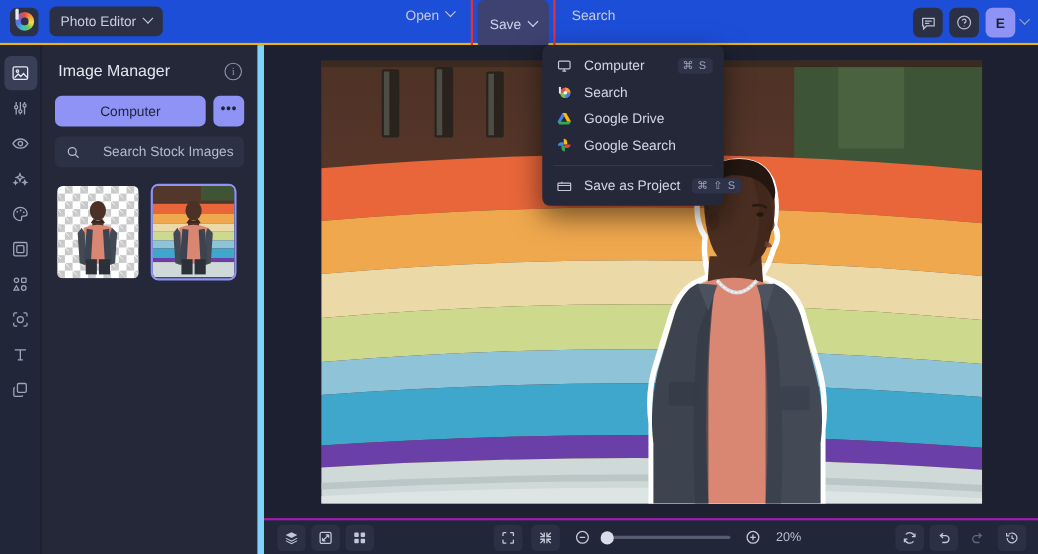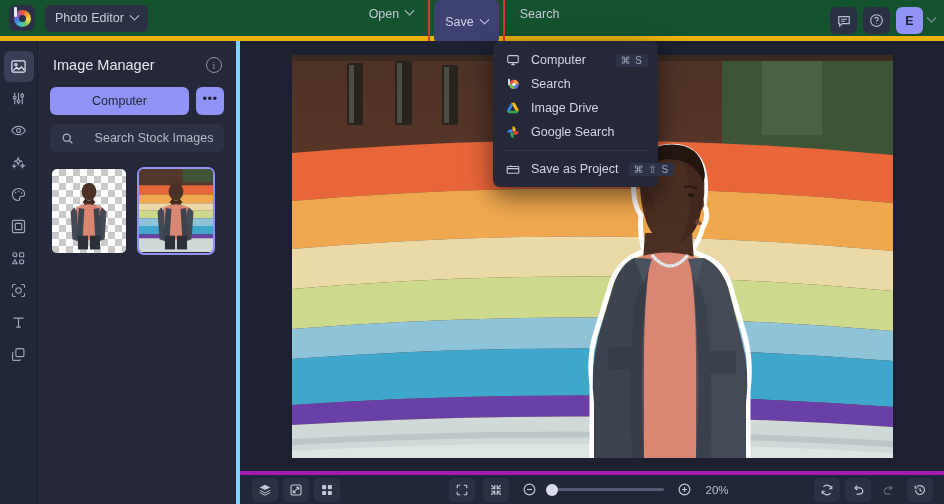--- a/index.html
+++ b/index.html
@@ -8,23 +8,23 @@
     background: #1c2030;
     font-family: "Liberation Sans", sans-serif;
     overflow: hidden;
     color: #d6d9e3;
   }
   #app { position: relative; width: 944px; height: 504px; }
 
   
   .topbar {
     position: absolute; top: 0; left: 0; width: 944px; height: 41px;
-    background: #14532d;
+    background: #1d4ed8;
     display: flex; align-items: center;
-    border-bottom: 5px solid #eab308;
+    border-bottom: 2px solid #eab308;
   }
   .logo-btn {
     width: 26px; height: 26px; margin-left: 9px; border-radius: 6px;
     background: #2c3147; display: flex; align-items: center; justify-content: center;
     flex: none;
   }
   .logo-wheel { position: relative; width: 17px; height: 17px; }
   .logo-wheel .ring {
     position: absolute; inset: 0; border-radius: 50%;
     background: conic-gradient(#e94f3d 0deg, #f0a23b 50deg, #f5e04a 100deg,
@@ -97,21 +97,21 @@
   .rail-item {
     width: 30px; height: 31px; border-radius: 6px;
     display: flex; align-items: center; justify-content: center;
     cursor: pointer; color: #9fa5bb;
   }
   .rail-item.active { background: #3a3f58; color: #e7e9f2; }
 
   
   .panel {
     position: absolute; left: 38px; top: 41px; width: 202px; height: 463px;
-    background: #242838; border-right: 4px solid #7dd3fc;
+    background: #242838; border-right: 6px solid #7dd3fc;
     padding: 12px;
   }
   .panel-head {
     display: flex; align-items: center; justify-content: space-between;
     margin: 4px 2px 14px 3px;
   }
   .panel-title { font-size: 14.5px; color: #e3e6ef; }
   .info-icon {
     width: 16px; height: 16px; border-radius: 50%; border: 1.3px solid #8e94a9;
     color: #8e94a9; font-size: 10px; display: flex; align-items: center;
@@ -160,21 +160,21 @@
     display: flex; align-items: center; justify-content: center;
   }
   .photo {
     width: 601px; height: 403px; position: relative; overflow: hidden;
     background: #3b2a20;
   }
 
   
   .bottombar {
     position: absolute; left: 240px; right: 0; bottom: 0; height: 33px;
-    background: #222639; border-top: 4px solid #a21caf;
+    background: #222639; border-top: 2px solid #a21caf;
     display: flex; align-items: center;
   }
   .bb-left { display: flex; align-items: center; gap: 5px; margin-left: 12px; }
   .bb-btn {
     width: 26px; height: 24px; border-radius: 5px; background: #2b3044;
     display: flex; align-items: center; justify-content: center;
     cursor: pointer; color: #c3c8d8; border: none;
   }
   .bb-btn.plain { background: transparent; }
   .bb-center {
@@ -629,21 +629,21 @@
 
     <div class="menu-item">
       <span class="menu-ico">
         <svg width="14" height="14" viewBox="0 0 16 16">
           <path d="M6 2h4l5 9h-4z" fill="#fbbc05"></path>
           <path d="M6 2L1 11l2 3 5-9z" fill="#4285f4" opacity=".95"></path>
           <path d="M1 11h14l-2 3H3z" fill="#34a853"></path>
           <path d="M8 5l3 6H5z" fill="#ea4335" opacity=".0"></path>
         </svg>
       </span>
-      <span class="menu-label">Image Drive</span>
+      <span class="menu-label">Google Drive</span>
     </div>
 
     <div class="menu-item">
       <span class="menu-ico">
         <svg width="14" height="14" viewBox="0 0 16 16">
           <path d="M7.4 1.4c2 0 3.6 1.6 3.6 3.6v2.4H7.4z" fill="#fbbc05"></path>
           <path d="M14.6 7.4c0 2-1.6 3.6-3.6 3.6H8.6V7.4z" fill="#ea4335"></path>
           <path d="M8.6 14.6c-2 0-3.6-1.6-3.6-3.6V8.6h3.6z" fill="#34a853"></path>
           <path d="M1.4 8.6c0-2 1.6-3.6 3.6-3.6h2.4v3.6z" fill="#4285f4"></path>
         </svg>

